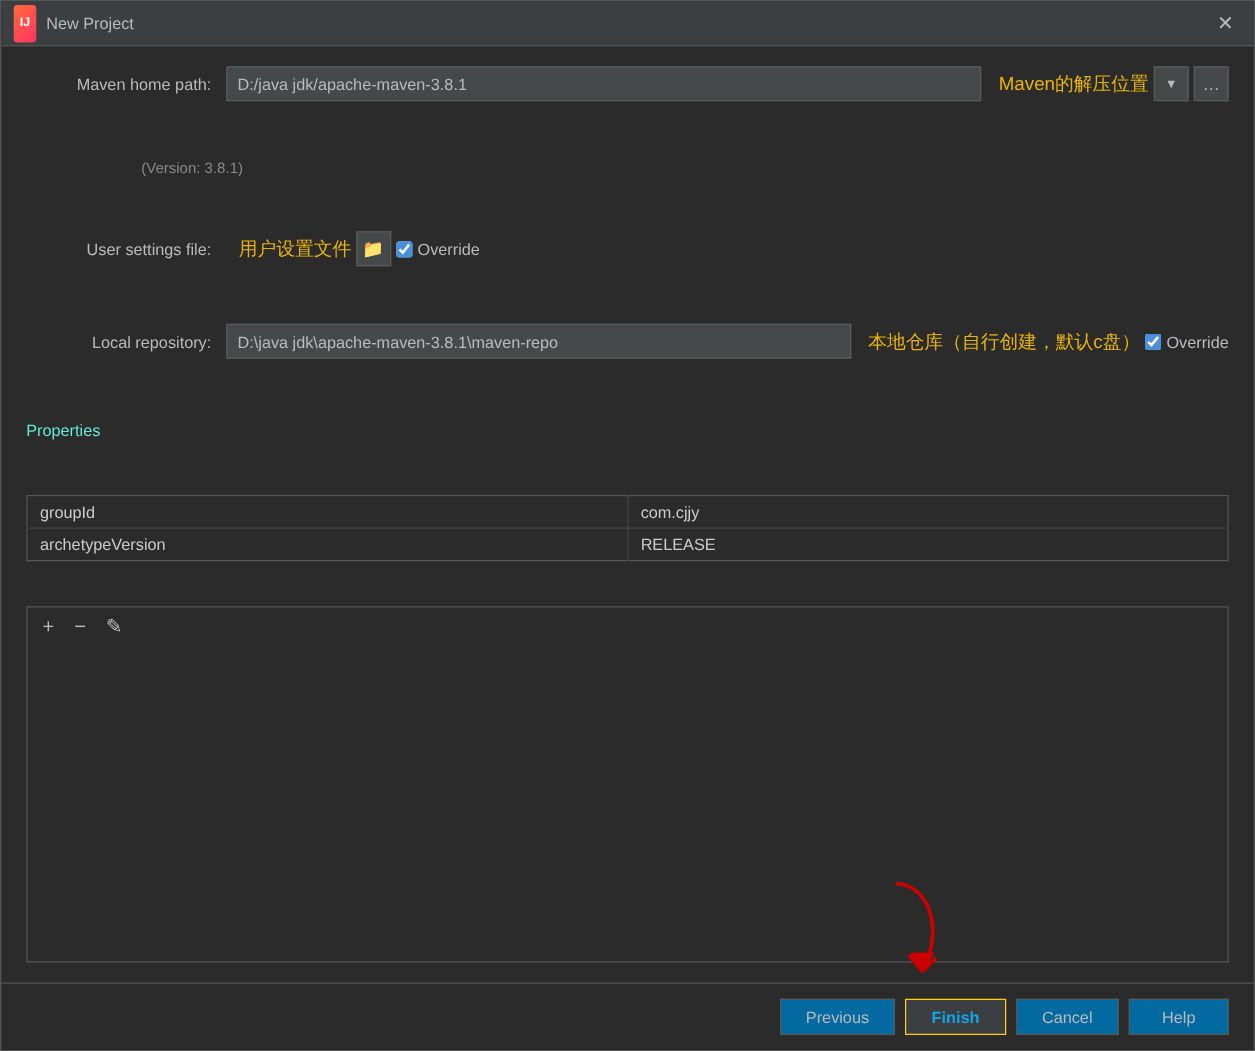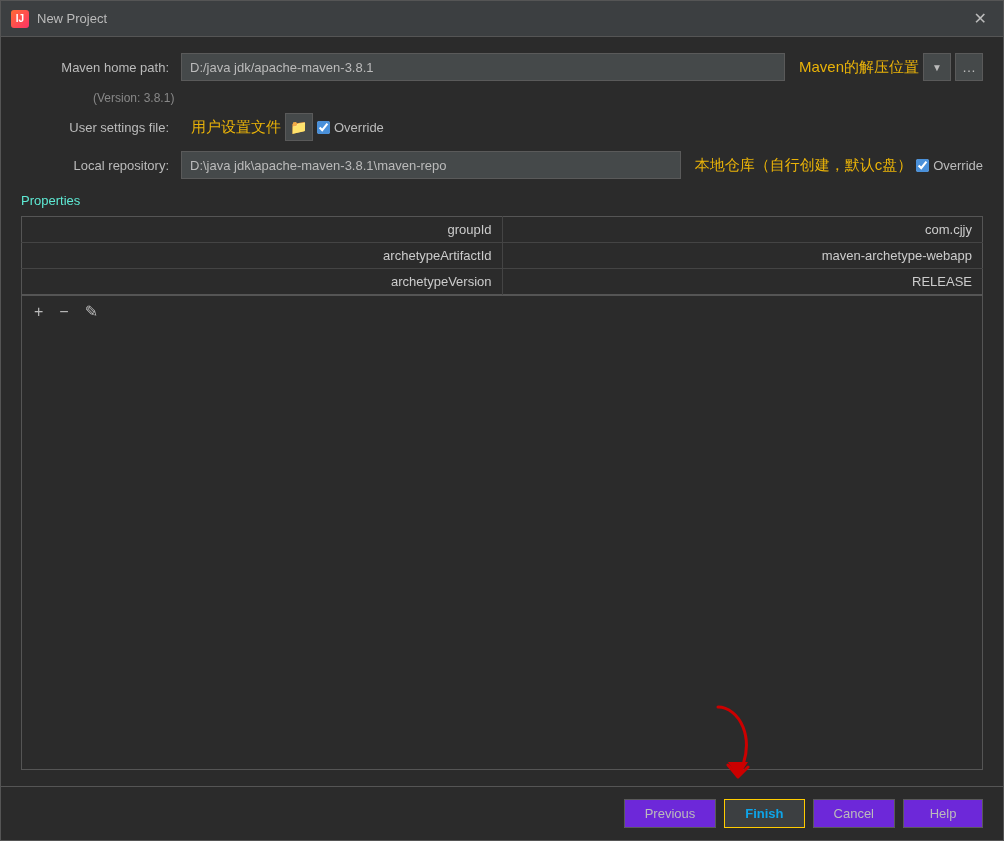--- a/index.html
+++ b/index.html
@@ -50,20 +50,21 @@
       font-size: 16px;
       padding: 2px 6px;
       border-radius: 3px;
     }
     .content {
       flex: 1;
       padding: 16px 20px;
       overflow: hidden;
       display: flex;
       flex-direction: column;
+      gap: 36px;
     }
     .form-row {
       display: flex;
       align-items: center;
       margin-bottom: 10px;
     }
     .form-label {
       width: 160px;
       text-align: right;
       padding-right: 12px;
@@ -88,21 +89,21 @@
     }
     .form-input-annotation {
       color: #eab308;
       font-size: 15px;
       margin-left: 10px;
       white-space: nowrap;
     }
     .version-text {
       color: #888;
       font-size: 12px;
-      margin-left: 72px;
+      margin-left: 92px;
       margin-bottom: 8px;
     }
     .btn-dropdown {
       background: #45494a;
       border: 1px solid #5a5a5a;
       color: #bbbbbb;
       width: 28px;
       height: 28px;
       cursor: pointer;
       display: flex;
@@ -144,21 +145,20 @@
     }
     .properties-table tr {
       border-bottom: 1px solid #444;
     }
     .properties-table tr:last-child { border-bottom: none; }
     .properties-table td {
       padding: 5px 10px;
       font-size: 13px;
       color: #cccccc;
       border-right: 1px solid #444;
-      text-align: right;
     }
     .properties-table td:last-child { border-right: none; }
     .properties-table td:first-child { width: 50%; }
     .properties-area {
       flex: 1;
       border: 1px solid #555;
       margin-top: 0;
       background: #2b2b2b;
       position: relative;
     }
@@ -181,21 +181,21 @@
       display: flex;
       justify-content: flex-end;
       align-items: center;
       padding: 12px 20px;
       gap: 8px;
       border-top: 1px solid #555;
       flex-shrink: 0;
       position: relative;
     }
     .footer-btn {
-      background: #6d28d9;
+      background: #0369a1;
       border: 1px solid #5a5a5a;
       color: #bbbbbb;
       padding: 6px 20px;
       cursor: pointer;
       font-size: 13px;
       min-width: 80px;
     }
     .footer-btn.primary {
       background: #3c3f41;
       border: 1px solid #ffcc00;
@@ -208,21 +208,21 @@
       top: -90px;
       pointer-events: none;
     }
     .arrow-svg {
       width: 80px;
       height: 100px;
     }
     
     .ij-logo {
       width: 18px;
-      height: 18px;
+      height: 30px;
       background: linear-gradient(135deg, #ff6b35, #ff3366);
       border-radius: 3px;
       display: flex;
       align-items: center;
       justify-content: center;
       font-size: 10px;
       font-weight: bold;
       color: white;
     }
   </style>
@@ -279,24 +279,20 @@
 
     <div class="section-title">Properties</div>
 
     <table class="properties-table">
       <tbody id="props-tbody">
       <tr>
             <td>groupId</td>
             <td>com.cjjy</td>
           </tr>
           <tr>
-            <td>archetypeArtifactId</td>
-            <td>maven-archetype-webapp</td>
-          </tr>
-          <tr>
             <td>archetypeVersion</td>
             <td>RELEASE</td>
           </tr>
         </tbody>
     </table>
 
     <div class="properties-area">
       <div class="properties-actions">
         <button class="prop-action-btn">+</button>
         <button class="prop-action-btn">−</button>

